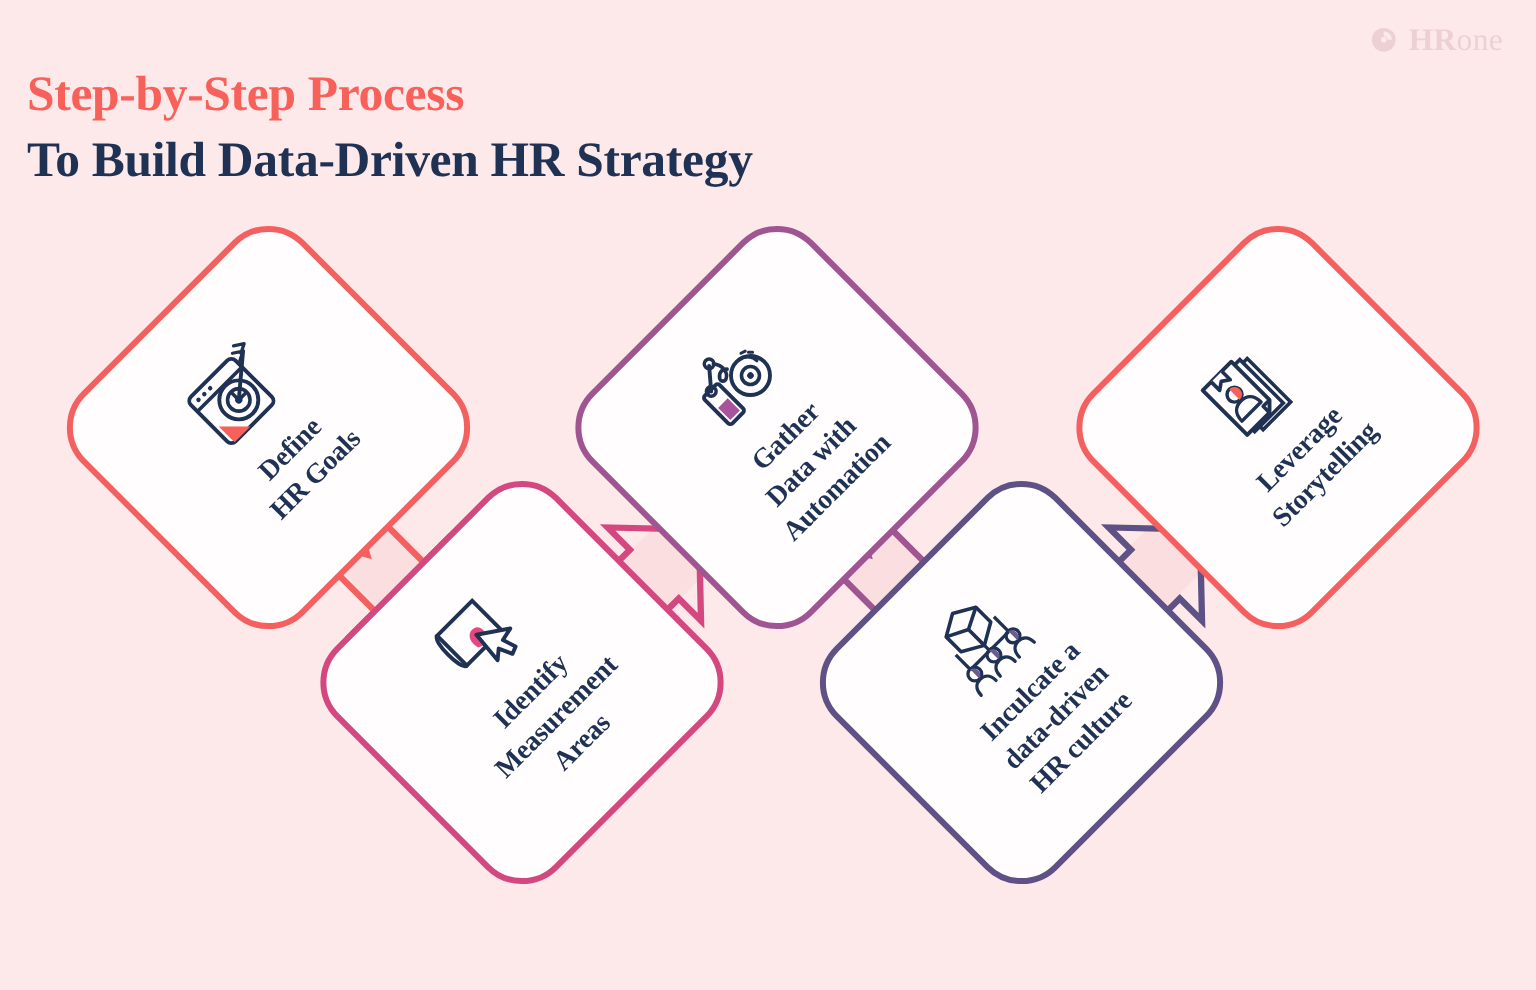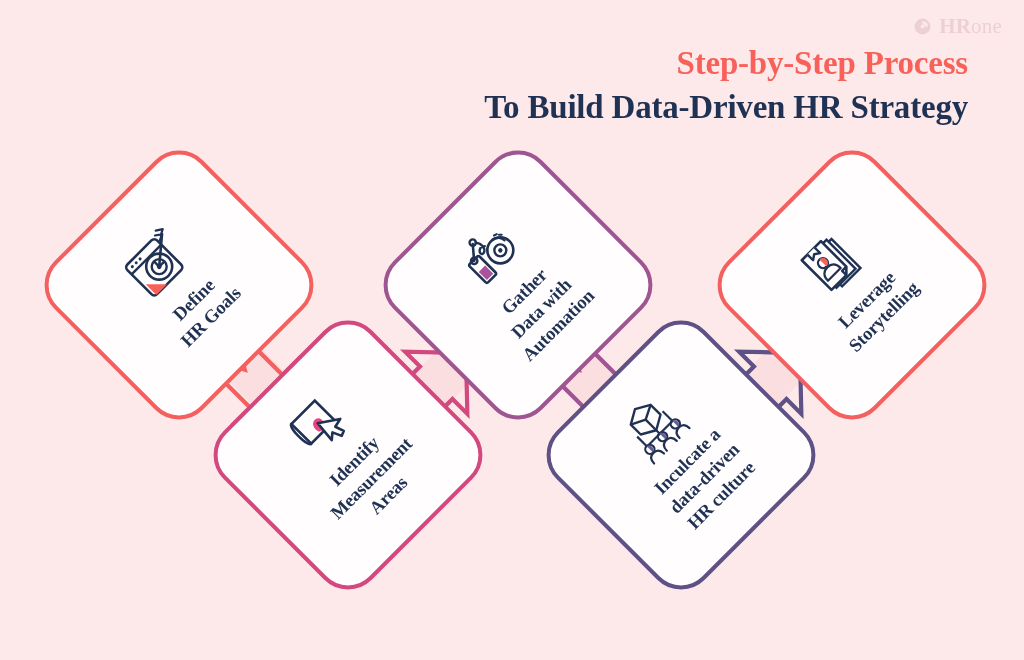--- a/index.html
+++ b/index.html
@@ -20,30 +20,30 @@
     opacity:.30;
   }
   .logo-mark{width:19px;height:19px;flex:0 0 auto;}
   .logo-text{
     font-size:21px; font-weight:700; letter-spacing:.2px;
     color:#C99AA0; line-height:1; white-space:nowrap;
   }
   .logo-text .light{font-weight:400;}
 
   .title-block{
-    position:absolute; top:44px; left:0; width:968px;
-    text-align:right; line-height:1.18;
+    position:absolute; top:44px; left:18px; width:968px;
+    text-align:left; line-height:1.18;
   }
   .title-line1{
     font-size:33px; font-weight:700; color:#F8615A;
     letter-spacing:-.2px; display:block;
   }
   .title-line2{
     font-size:33px; font-weight:700; color:#1F3254;
-    letter-spacing:-.2px; display:block; margin-top:5px;margin-left:40px;
+    letter-spacing:-.2px; display:block; margin-top:5px;
   }
 
   
   .diamond{
     position:absolute;
     width:210px;height:210px;
     transform:rotate(45deg);
     background:#FFFDFD;
     border-radius:34px;
     box-sizing:border-box;

